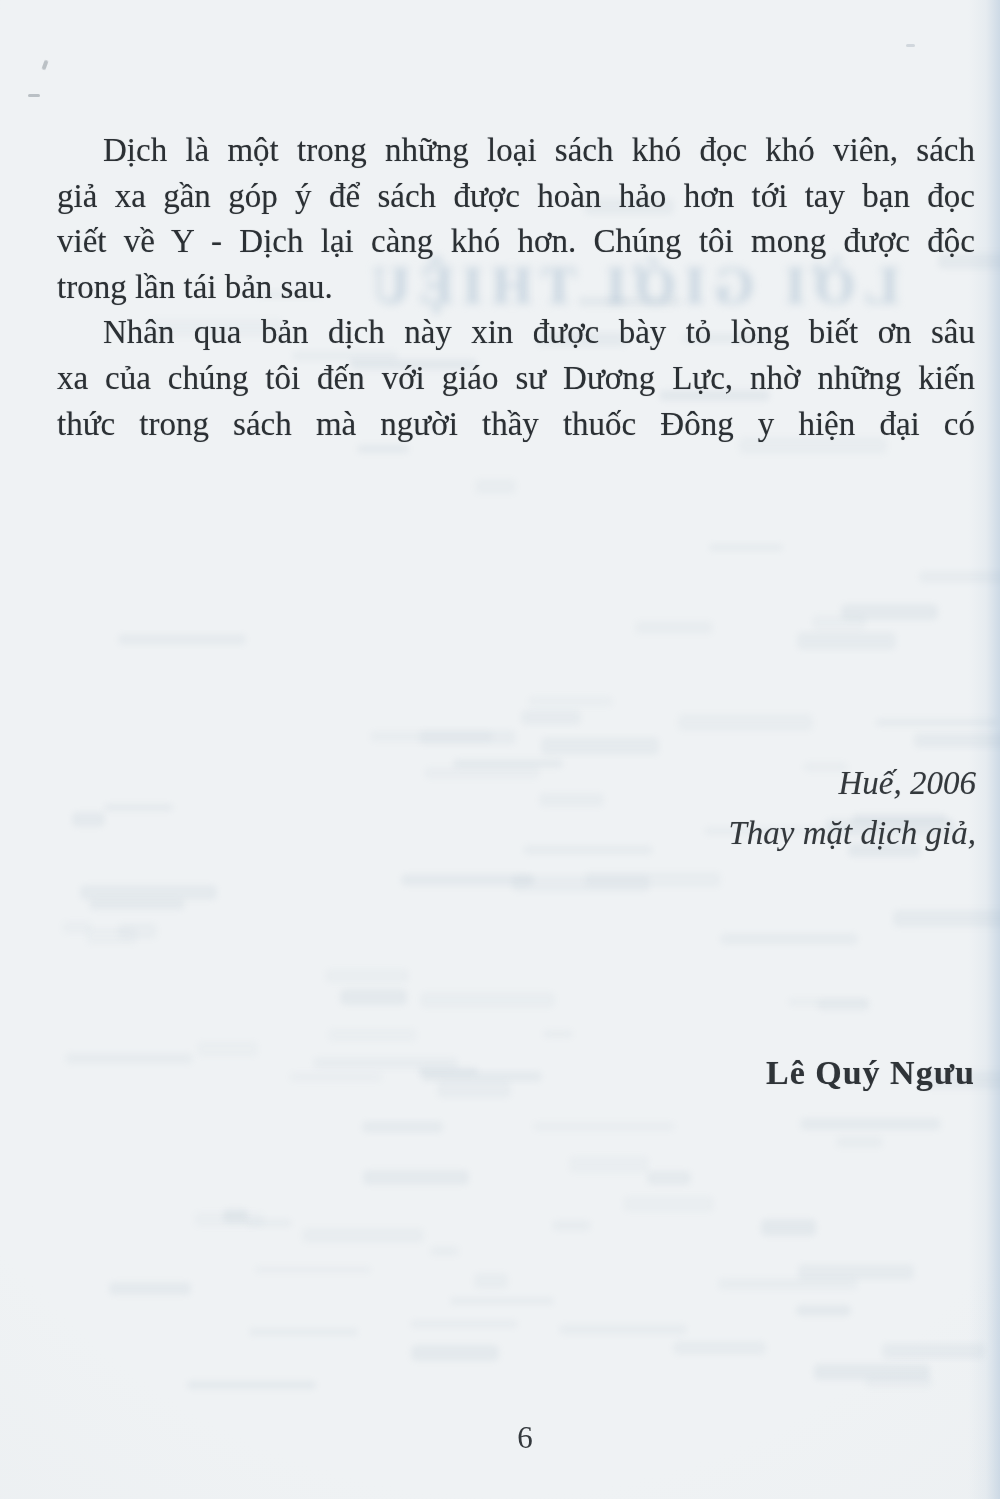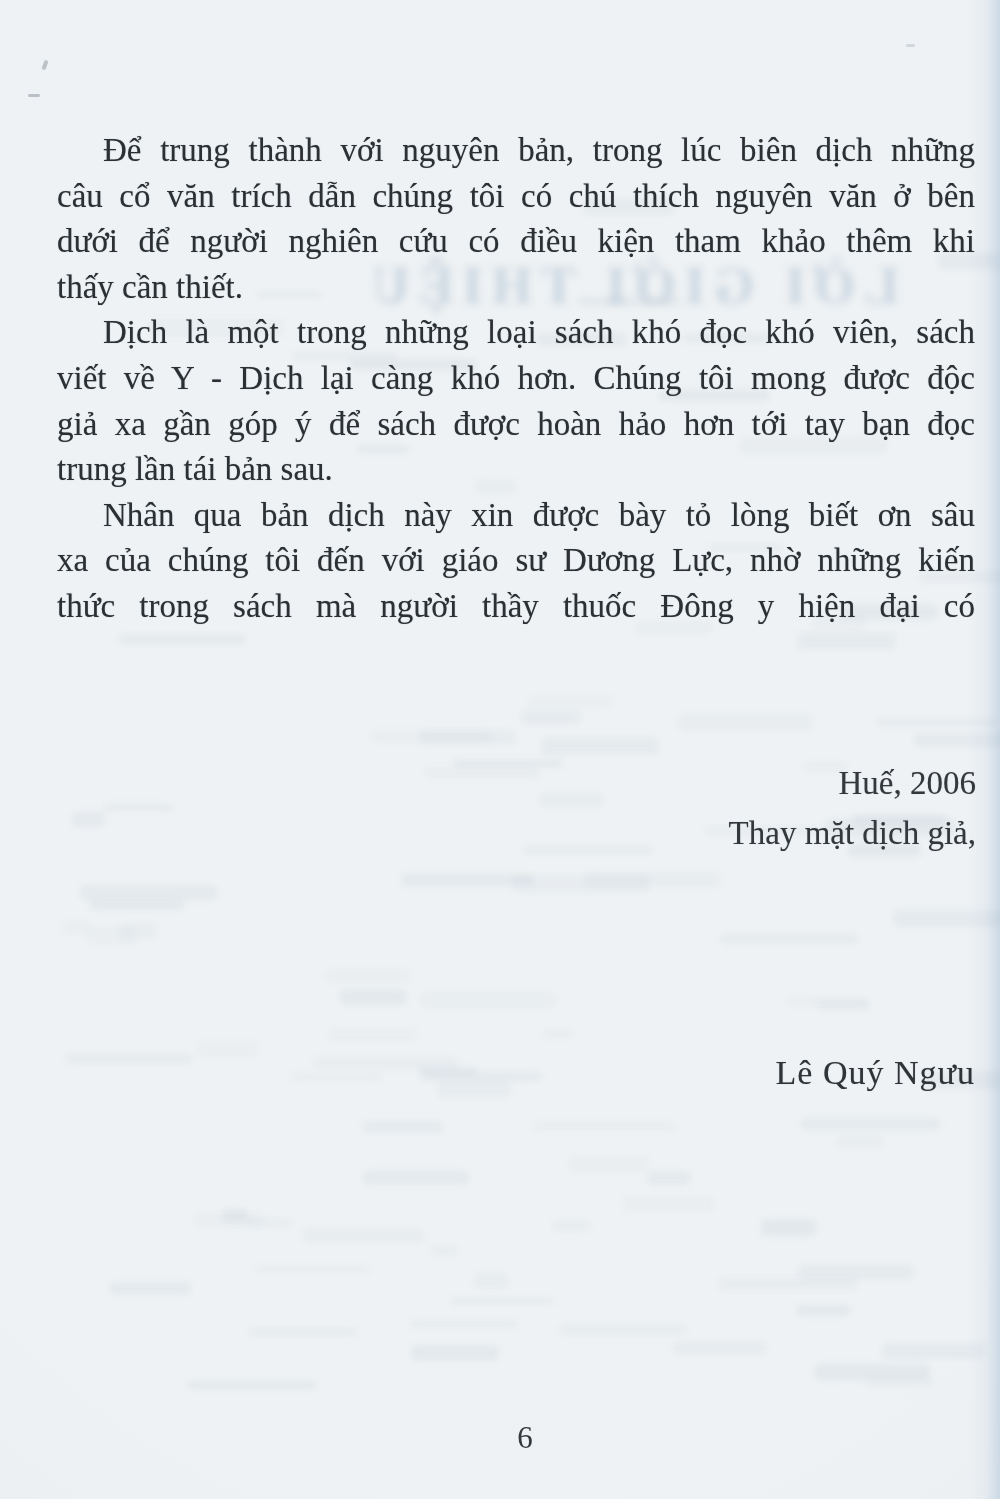--- a/index.html
+++ b/index.html
@@ -25,34 +25,34 @@
     text-align-last:justify;
     color:#2b3034;
     text-shadow:0 0 1px rgba(43,48,52,0.38);
   }
   .line.indent { padding-left:46px; }
   .line.end { text-align-last:left; }
 
   
   .dateline {
     position:absolute; top:758px; right:24px;
-    text-align:right; 
+    text-align:right; font-style:italic;
     font-size:33px; line-height:50px;
     color:#33383c;
     text-shadow:0 0 1px rgba(43,48,52,0.3);
   }
 
   
   .signature {
     position:absolute; top:1049px; right:25px;
     text-align:right; font-size:34px; line-height:48px;
     color:#2f3438;
     text-shadow:0 0 1px rgba(43,48,52,0.3);
   }
-  .signature .name { font-weight:normal; letter-spacing:1px; }
+  .signature .name { font-weight:bold; letter-spacing:1px; }
 
   
   .page-number {
     position:absolute; top:1420px; left:50px; width:950px;
     text-align:center; font-size:31px; color:#34393d;
   }
 
   
   .ghost-heading {
     position:absolute; top:256px; left:282px; width:698px;
@@ -174,30 +174,24 @@
       <div class="smudge" style="left: 521.323px; top: 710.383px; width: 59.5903px; height: 14.3365px; opacity: 0.0804064;"></div>
       <div class="smudge" style="left: 118.21px; top: 923.135px; width: 38.6877px; height: 15.4309px; opacity: 0.0625029;"></div>
     </div>
 
   <div class="speck s1"></div>
   <div class="speck s2"></div>
   <div class="speck s3"></div>
 
   <div class="body-text">
     <div>
-      <div class="line indent">Để trung thành với nguyên bản, trong lúc biên dịch những</div>
-      <div class="line">câu cổ văn trích dẫn chúng tôi có chú thích nguyên văn ở bên</div>
-      <div class="line">dưới để người nghiên cứu có điều kiện tham khảo thêm khi</div>
-      <div class="line end">thấy cần thiết.</div>
-    </div>
-    <div>
       <div class="line indent">Dịch là một trong những loại sách khó đọc khó viên, sách</div>
+      <div class="line">giả xa gần góp ý để sách được hoàn hảo hơn tới tay bạn đọc</div>
       <div class="line">viết về Y - Dịch lại càng khó hơn. Chúng tôi mong được độc</div>
-      <div class="line">giả xa gần góp ý để sách được hoàn hảo hơn tới tay bạn đọc</div>
-      <div class="line end">trung lần tái bản sau.</div>
+      <div class="line end">trong lần tái bản sau.</div>
     </div>
     <div>
       <div class="line indent">Nhân qua bản dịch này xin được bày tỏ lòng biết ơn sâu</div>
       <div class="line">xa của chúng tôi đến với giáo sư Dương Lực, nhờ những kiến</div>
       <div class="line">thức trong sách mà người thầy thuốc Đông y hiện đại có</div>
     </div>
   </div>
 
   <div class="dateline">
     <div>Huế, 2006</div>

